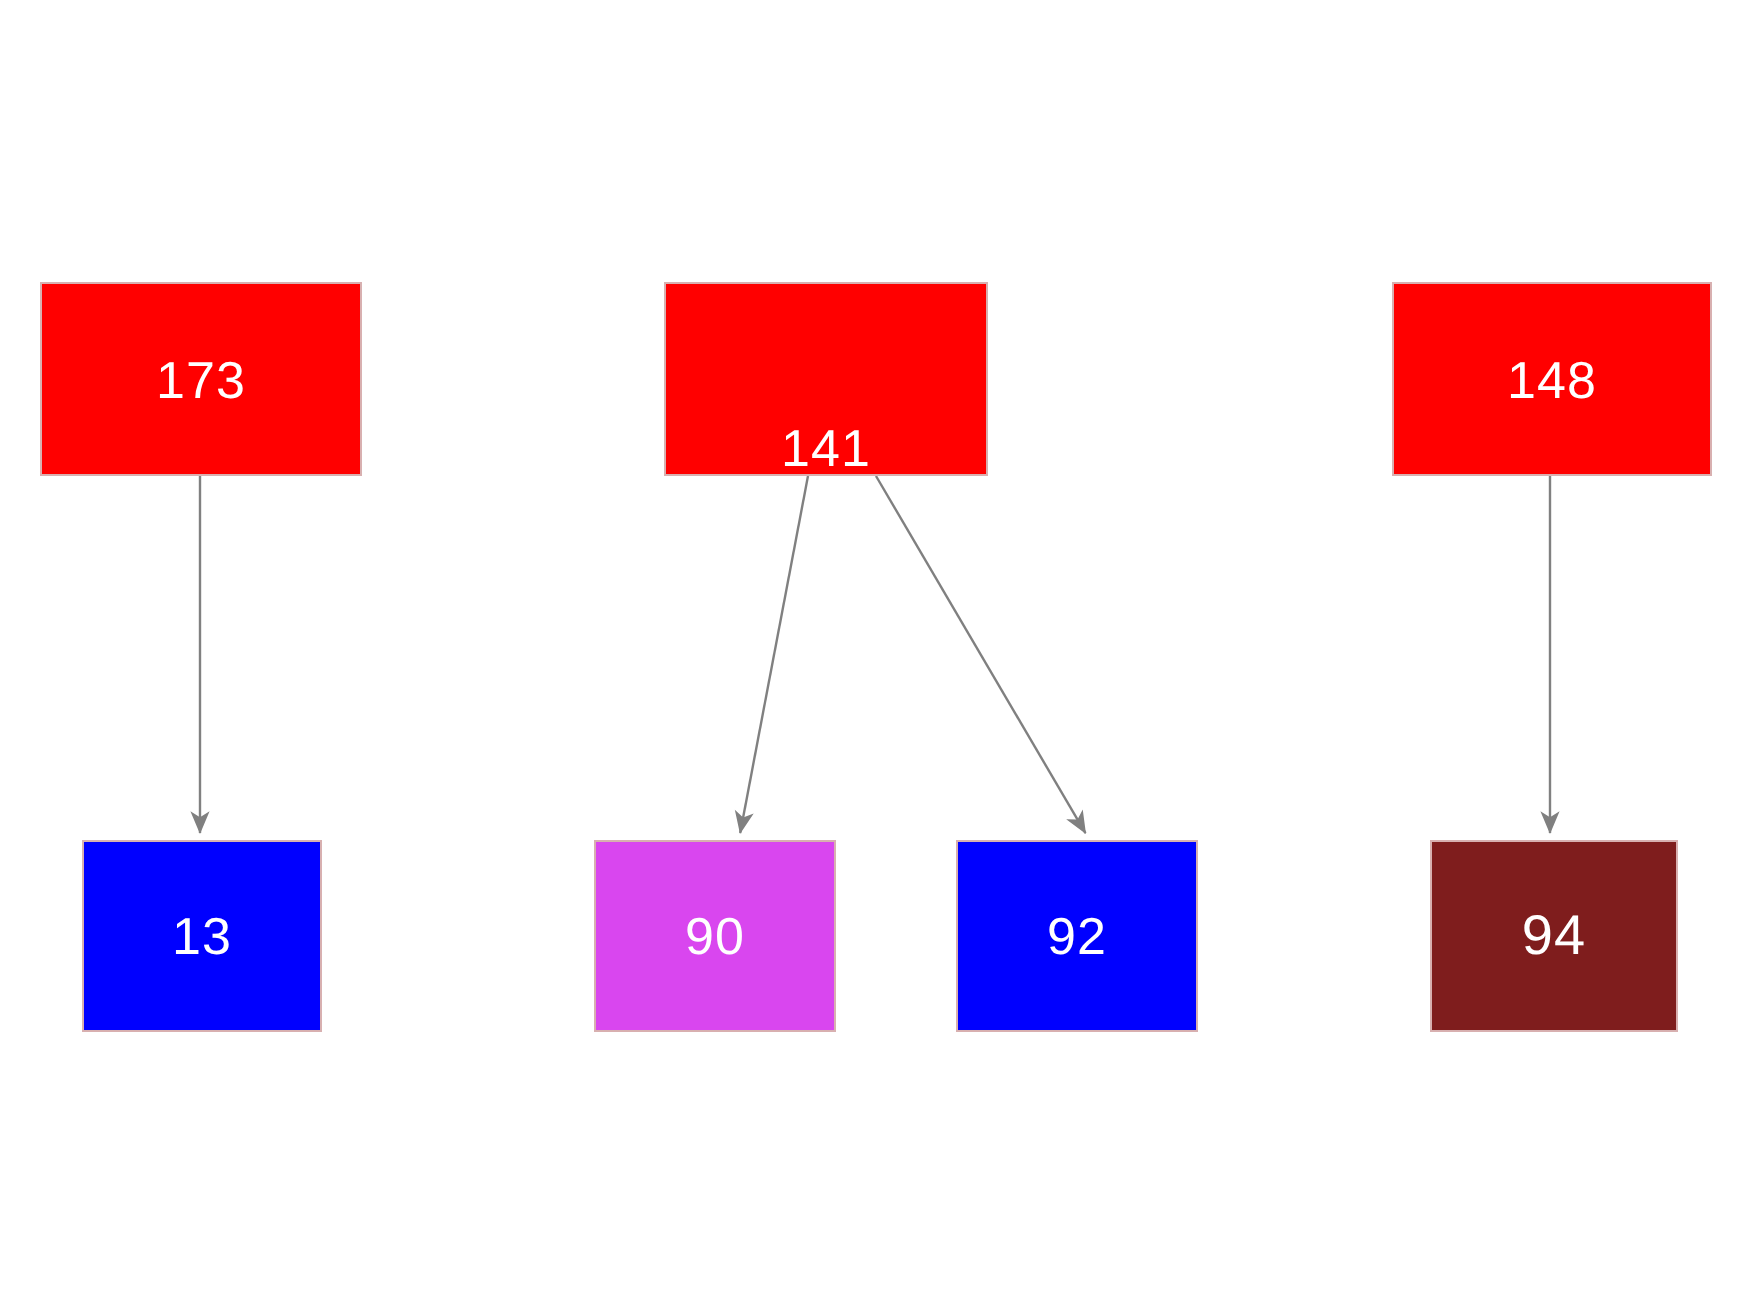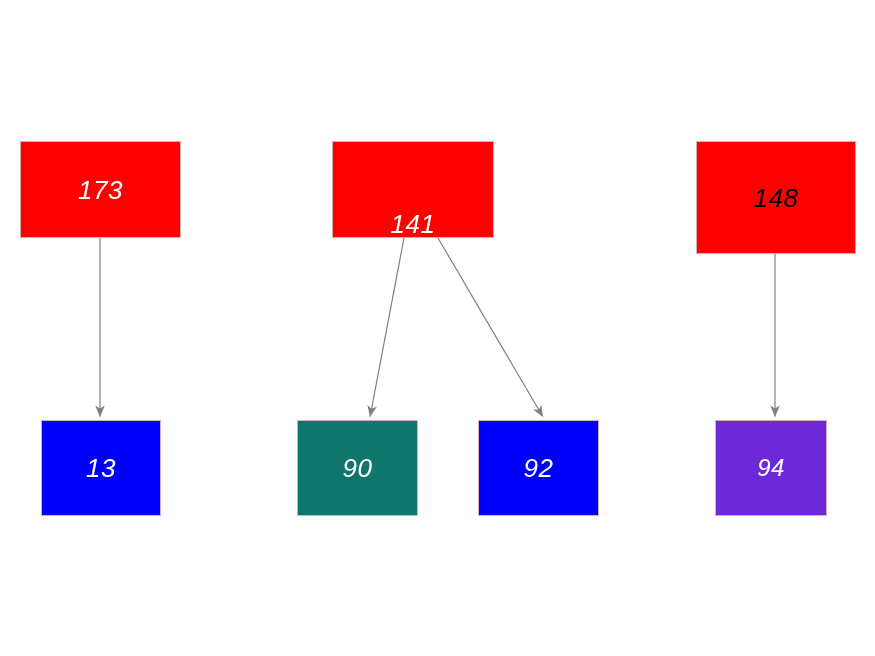--- a/index.html
+++ b/index.html
@@ -34,21 +34,20 @@
     justify-content: center;
     color: #ffffff;
     font-size: 26px;
     line-height: 1;
     font-family: "Liberation Sans", sans-serif;
     letter-spacing: 0.5px;
   }
   .node-label {
     pointer-events: none;
     user-select: none;
-    font-style: italic;
   }
 </style>
 </head>
 <body>
 
 <div id="graph-canvas">
 
   <svg id="edge-layer" viewBox="0 0 875 656" width="875" height="656" xmlns="http://www.w3.org/2000/svg">
     <defs>
       <marker id="arrowhead" markerWidth="14" markerHeight="14" refX="11.5" refY="5.2" orient="auto" markerUnits="userSpaceOnUse">
@@ -63,30 +62,30 @@
       </g>
   </svg>
 
   <div id="nodes-layer">
       <div class="node" style="left: 20px; top: 141px; width: 161px; height: 97px; background: rgb(255, 0, 0); border: 1px solid rgb(216, 176, 176); color: rgb(255, 255, 255); font-size: 26px;">
         <span class="node-label">173</span>
       </div>
       <div class="node" style="left: 332px; top: 141px; width: 162px; height: 97px; background: rgb(255, 0, 0); border: 1px solid rgb(216, 176, 176); color: rgb(255, 255, 255); font-size: 26px; align-items: flex-end;">
         <span class="node-label">141</span>
       </div>
-      <div class="node" style="left: 696px; top: 141px; width: 160px; height: 113px; background: rgb(255, 0, 0); border: 1px solid rgb(216, 176, 176); color: #000000; font-size: 26px;">
+      <div class="node" style="left: 696px; top: 141px; width: 160px; height: 97px; background: rgb(255, 0, 0); border: 1px solid rgb(216, 176, 176); color: #ffffff; font-size: 26px;">
         <span class="node-label">148</span>
       </div>
       <div class="node" style="left: 41px; top: 420px; width: 120px; height: 96px; background: rgb(0, 0, 255); border: 1px solid rgb(216, 176, 176); color: rgb(255, 255, 255); font-size: 26px;">
         <span class="node-label">13</span>
       </div>
-      <div class="node" style="left: 297px; top: 420px; width: 121px; height: 96px; background: #0f766e; border: 1px solid rgb(216, 176, 176); color: rgb(255, 255, 255); font-size: 26px;">
+      <div class="node" style="left: 297px; top: 420px; width: 121px; height: 96px; background: #d946ef; border: 1px solid rgb(216, 176, 176); color: rgb(255, 255, 255); font-size: 26px;">
         <span class="node-label">90</span>
       </div>
       <div class="node" style="left: 478px; top: 420px; width: 121px; height: 96px; background: rgb(0, 0, 255); border: 1px solid rgb(216, 176, 176); color: rgb(255, 255, 255); font-size: 26px;">
         <span class="node-label">92</span>
       </div>
-      <div class="node" style="left: 715px; top: 420px; width: 112px; height: 96px; background: #6d28d9; border: 1px solid rgb(216, 176, 176); color: rgb(255, 255, 255); font-size: 24px;">
+      <div class="node" style="left: 715px; top: 420px; width: 124px; height: 96px; background: #7f1d1d; border: 1px solid rgb(216, 176, 176); color: rgb(255, 255, 255); font-size: 28px;">
         <span class="node-label">94</span>
       </div>
     </div>
 
 </div>
 
 </body></html>

